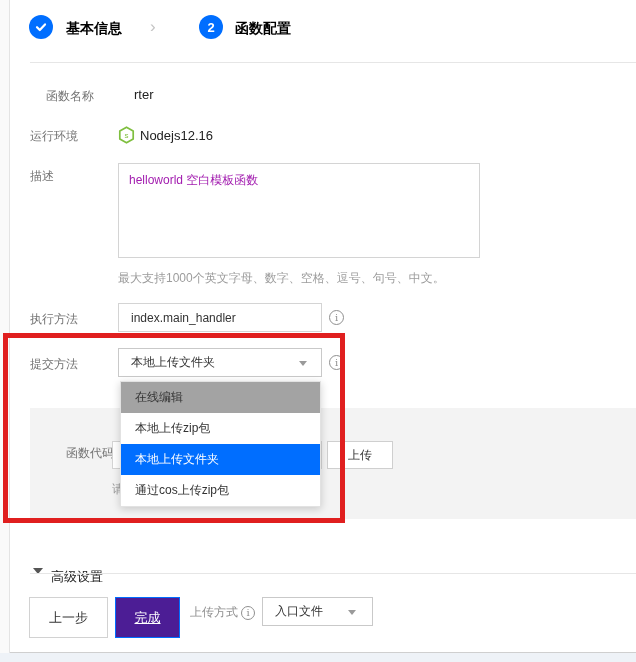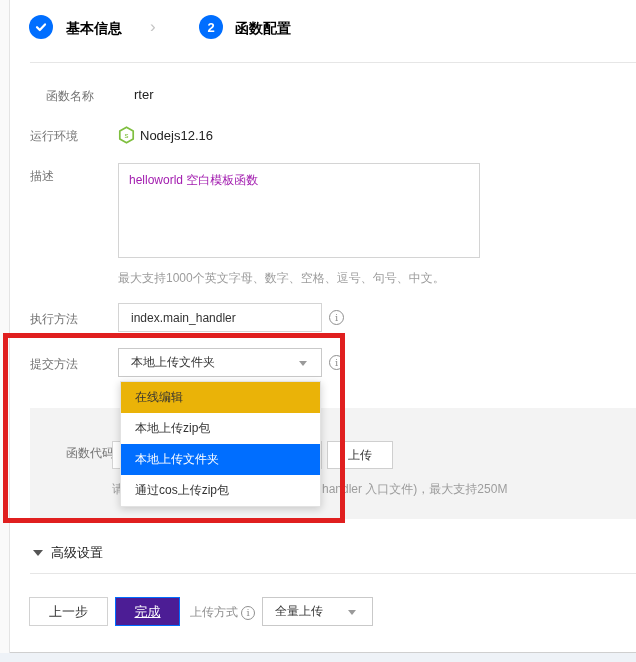--- a/index.html
+++ b/index.html
@@ -60,35 +60,35 @@
   .code-input { position:absolute; left:112px; top:441px; width:210px; height:28px; background:#fff; border:1px solid #d4d4d4; }
   .upload-btn { position:absolute; left:327px; top:441px; width:66px; height:28px; background:#fff; border:1px solid #cfcfcf;
                 font-size:12px; color:#333; display:flex; align-items:center; justify-content:center; cursor:pointer; }
   .code-hint-prefix { position:absolute; left:112px; top:481px; font-size:12px; color:#9c9c9c; z-index:5; }
   .code-hint-tail { position:absolute; left:322px; top:481px; font-size:12px; color:#9c9c9c; z-index:5; }
 
   
   .dropdown-menu { position:absolute; left:120px; top:381px; width:201px; background:#fff; border:1px solid #e2e2e2;
                    box-shadow:0 2px 8px rgba(0,0,0,0.18); z-index:20; }
   .dropdown-item { height:31px; line-height:31px; padding-left:14px; font-size:12px; color:#333; cursor:pointer; }
-  .dropdown-item.hovered { background:#eab308; }
+  .dropdown-item.hovered { background:#a3a3a3; }
   .dropdown-item.selected { background:#006eff; color:#fff; }
 
   
   .annotation-box { position:absolute; left:3px; top:333px; width:342px; height:190px;
                     border:5px solid #e01f1f; z-index:50; pointer-events:none; }
 
   
-  .advanced-row { position:absolute; left:33px; top:544px; display:flex; align-items:center; cursor:pointer; }
+  .advanced-row { position:absolute; left:33px; top:568px; display:flex; cursor:pointer; }
   .advanced-triangle { width:0; height:0; border-left:5px solid transparent; border-right:5px solid transparent;
                        border-top:6px solid #555; margin-right:8px; }
   .advanced-label { font-size:13px; color:#222; }
 
   
-  .btn { position:absolute; top:597px; height:29px; display:flex; align-items:center; justify-content:center;
+  .btn { position:absolute; top:597px; height:41px; display:flex; align-items:center; justify-content:center;
          font-size:13px; cursor:pointer; }
   .btn-prev { left:29px; width:79px; background:#fff; border:1px solid #d2d2d2; color:#333; }
   .btn-finish { left:115px; width:65px; background:#4c1d95; border:1px solid #006eff; color:#fff;text-decoration:underline; }
   .upload-mode-label { position:absolute; left:190px; top:604px; font-size:12px; color:#8f8f8f;
                        display:flex; align-items:center; gap:3px; }
   .upload-mode-label .info-icon { position:static; width:14px; height:14px; }
   .mode-select { left:262px; top:597px; width:111px; height:29px; }
   .mode-caret { right:16px; top:12px; }
 </style>
 </head>
@@ -136,21 +136,20 @@
   </div>
   <div class="info-icon info-submit">i</div>
 
   <div class="code-panel"></div>
   <div class="code-label">
     <span>函数代码</span><span class="required">*</span>
   </div>
   <div class="code-input"></div>
   <div class="upload-btn">上传</div>
   <div class="code-hint-prefix">请</div>
-  <div class="code-hint-tail">handler 入口文件)，最大支持250M</div>
 
   <div class="dropdown-menu">
     <div class="dropdown-item hovered">在线编辑</div>
     <div class="dropdown-item">本地上传zip包</div>
     <div class="dropdown-item selected">本地上传文件夹</div>
     <div class="dropdown-item">通过cos上传zip包</div>
   </div>
 
   <div class="annotation-box"></div>
 
@@ -161,19 +160,19 @@
 
   <div class="divider divider2"></div>
 
   <div class="btn btn-prev">上一步</div>
   <div class="btn btn-finish">完成</div>
   <div class="upload-mode-label">
     <span>上传方式</span>
     <span class="info-icon">i</span>
   </div>
   <div class="select-box mode-select">
-    <span>全量上传</span>
+    <span>入口文件</span>
     <span class="caret mode-caret"></span>
   </div>
 
   <div class="bottom-border"></div>
   <div class="bottom-strip"></div>
 </div>
 
 </body></html>

